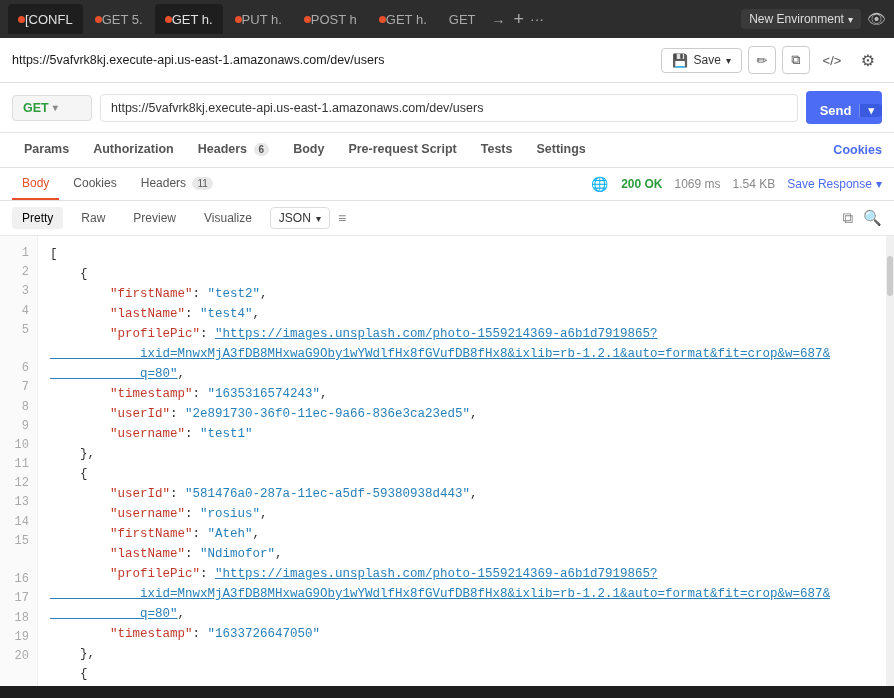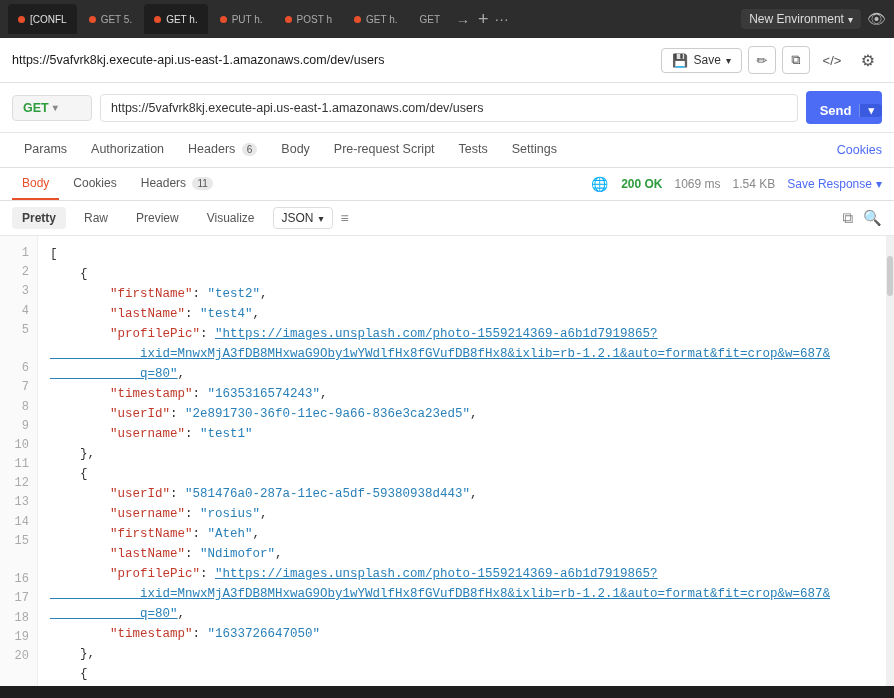--- a/index.html
+++ b/index.html
@@ -11,24 +11,23 @@
       align-items: center;
       background: #2d2d2d;
       height: 38px;
       padding: 0 8px;
       gap: 2px;
       overflow: hidden;
     }
     .tab-item {
       display: flex;
       align-items: center;
-      gap: 5px;
       padding: 4px 10px;
       border-radius: 4px 4px 0 0;
-      font-size: 10px;
+      font-size: 13px;
       white-space: nowrap;
       cursor: pointer;
       color: #aaa;
       background: transparent;
       height: 30px;
     }
     .tab-item.active {
       background: #1e1e1e;
       color: #e0e0e0;
     }
@@ -167,20 +166,21 @@
       font-size: 11px;
     }
 
     
     .tabs-row {
       display: flex;
       align-items: center;
       background: #fff;
       padding: 0 12px;
       border-bottom: 1px solid #e0e0e0;
+      font-weight: bold;
     }
     .tab-link {
       padding: 9px 12px;
       font-size: 12.5px;
       color: #555;
       cursor: pointer;
       border-bottom: 2px solid transparent;
       white-space: nowrap;
     }
     .tab-link .badge {
@@ -261,22 +261,22 @@
       padding: 4px 10px;
       border-radius: 4px;
       border: none;
       font-size: 12px;
       cursor: pointer;
       color: #555;
       background: transparent;
     }
     .view-btn.active {
       background: #f0f0f0;
-      color: #404040;
-      font-weight: 700;
+      color: #000000;
+      font-weight: 400;
     }
     .format-select {
       display: flex;
       align-items: center;
       gap: 5px;
       border: 1px solid #ddd;
       border-radius: 4px;
       padding: 3px 8px;
       font-size: 12px;
       color: #333;

